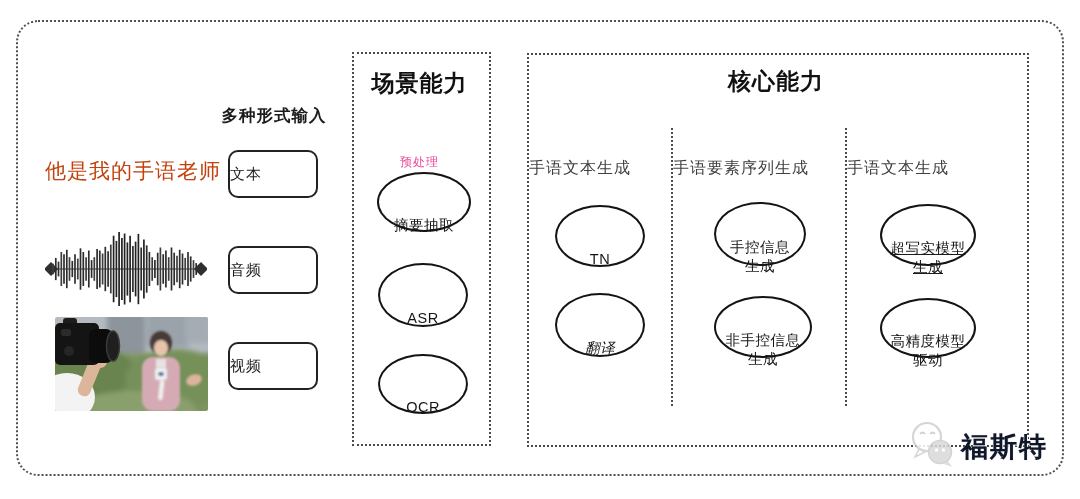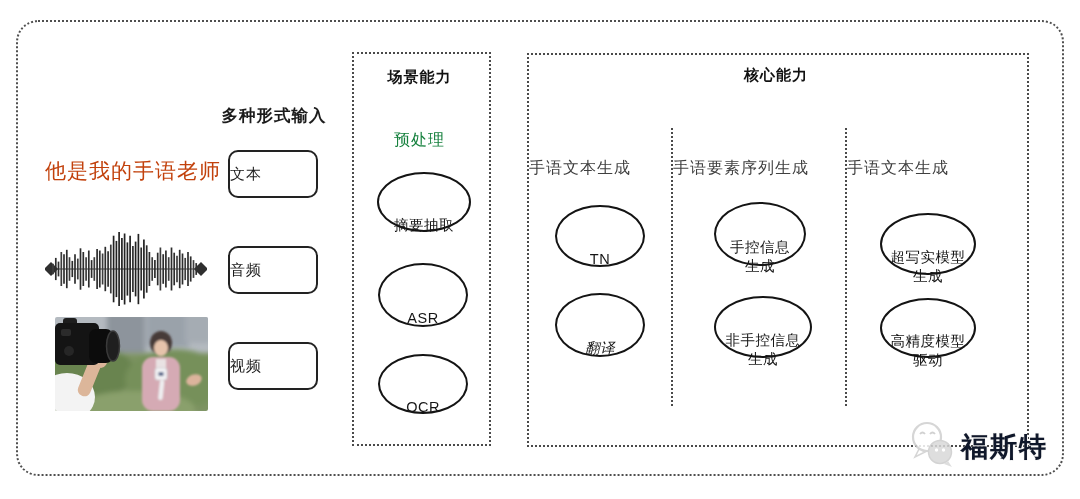--- a/index.html
+++ b/index.html
@@ -9,22 +9,22 @@
 
   
   .frame{left:16px;top:20px;width:1044px;height:452px;
          border:2px dotted #4f4f4f;border-radius:22px;}
 
   
   .dotted-box{border:2px dotted #4a4a4a;background:transparent;}
   .scene-box{left:352px;top:52px;width:135px;height:390px;}
   .core-box{left:527px;top:53px;width:498px;height:390px;}
 
-  .box-title{font-weight:bold;font-size:15px;text-align:center;letter-spacing:1px;color:#111;}
-  .sub-title{font-size:16px;text-align:center;color:#15803d;letter-spacing:1px;}
+  .box-title{font-weight:bold;font-size:23px;text-align:center;letter-spacing:1px;color:#111;}
+  .sub-title{font-size:12px;text-align:center;color:#ec4899;letter-spacing:1px;margin-top:24px;}
   .col-header{font-size:16px;text-align:left;color:#404040;letter-spacing:1px;}
 
   .v-divider{border-left:2px dotted #4a4a4a;width:0;height:278px;top:128px;}
 
   
   .node{border:2.5px solid #141414;border-radius:50%;background:#fff;
         display:flex;align-items:center;justify-content:center;text-align:center;}
   .node span{font-size:14.5px;line-height:1.3;white-space:pre-line;color:#161616;letter-spacing:0.5px;margin-top:46px;}
 
   
@@ -203,21 +203,21 @@
 
 <div class="abs node" style="left:714px;top:202px;width:88px;height:60px;">
   <span>手控信息
 生成</span>
 </div>
 <div class="abs node" style="left:714px;top:296px;width:94px;height:58px;">
   <span>非手控信息
 生成</span>
 </div>
 
-<div class="abs node" style="left:880px;top:213px;width:92px;height:58px;">
+<div class="abs node" style="left:880px;top:204px;width:92px;height:58px;text-decoration:underline;">
   <span>超写实模型
 生成</span>
 </div>
 <div class="abs node" style="left:880px;top:298px;width:92px;height:56px;">
   <span>高精度模型
 驱动</span>
 </div>
 
 <svg class="abs" style="left:905px;top:421px;" width="55" height="48" viewBox="0 0 55 48">
   <g opacity="0.85">

